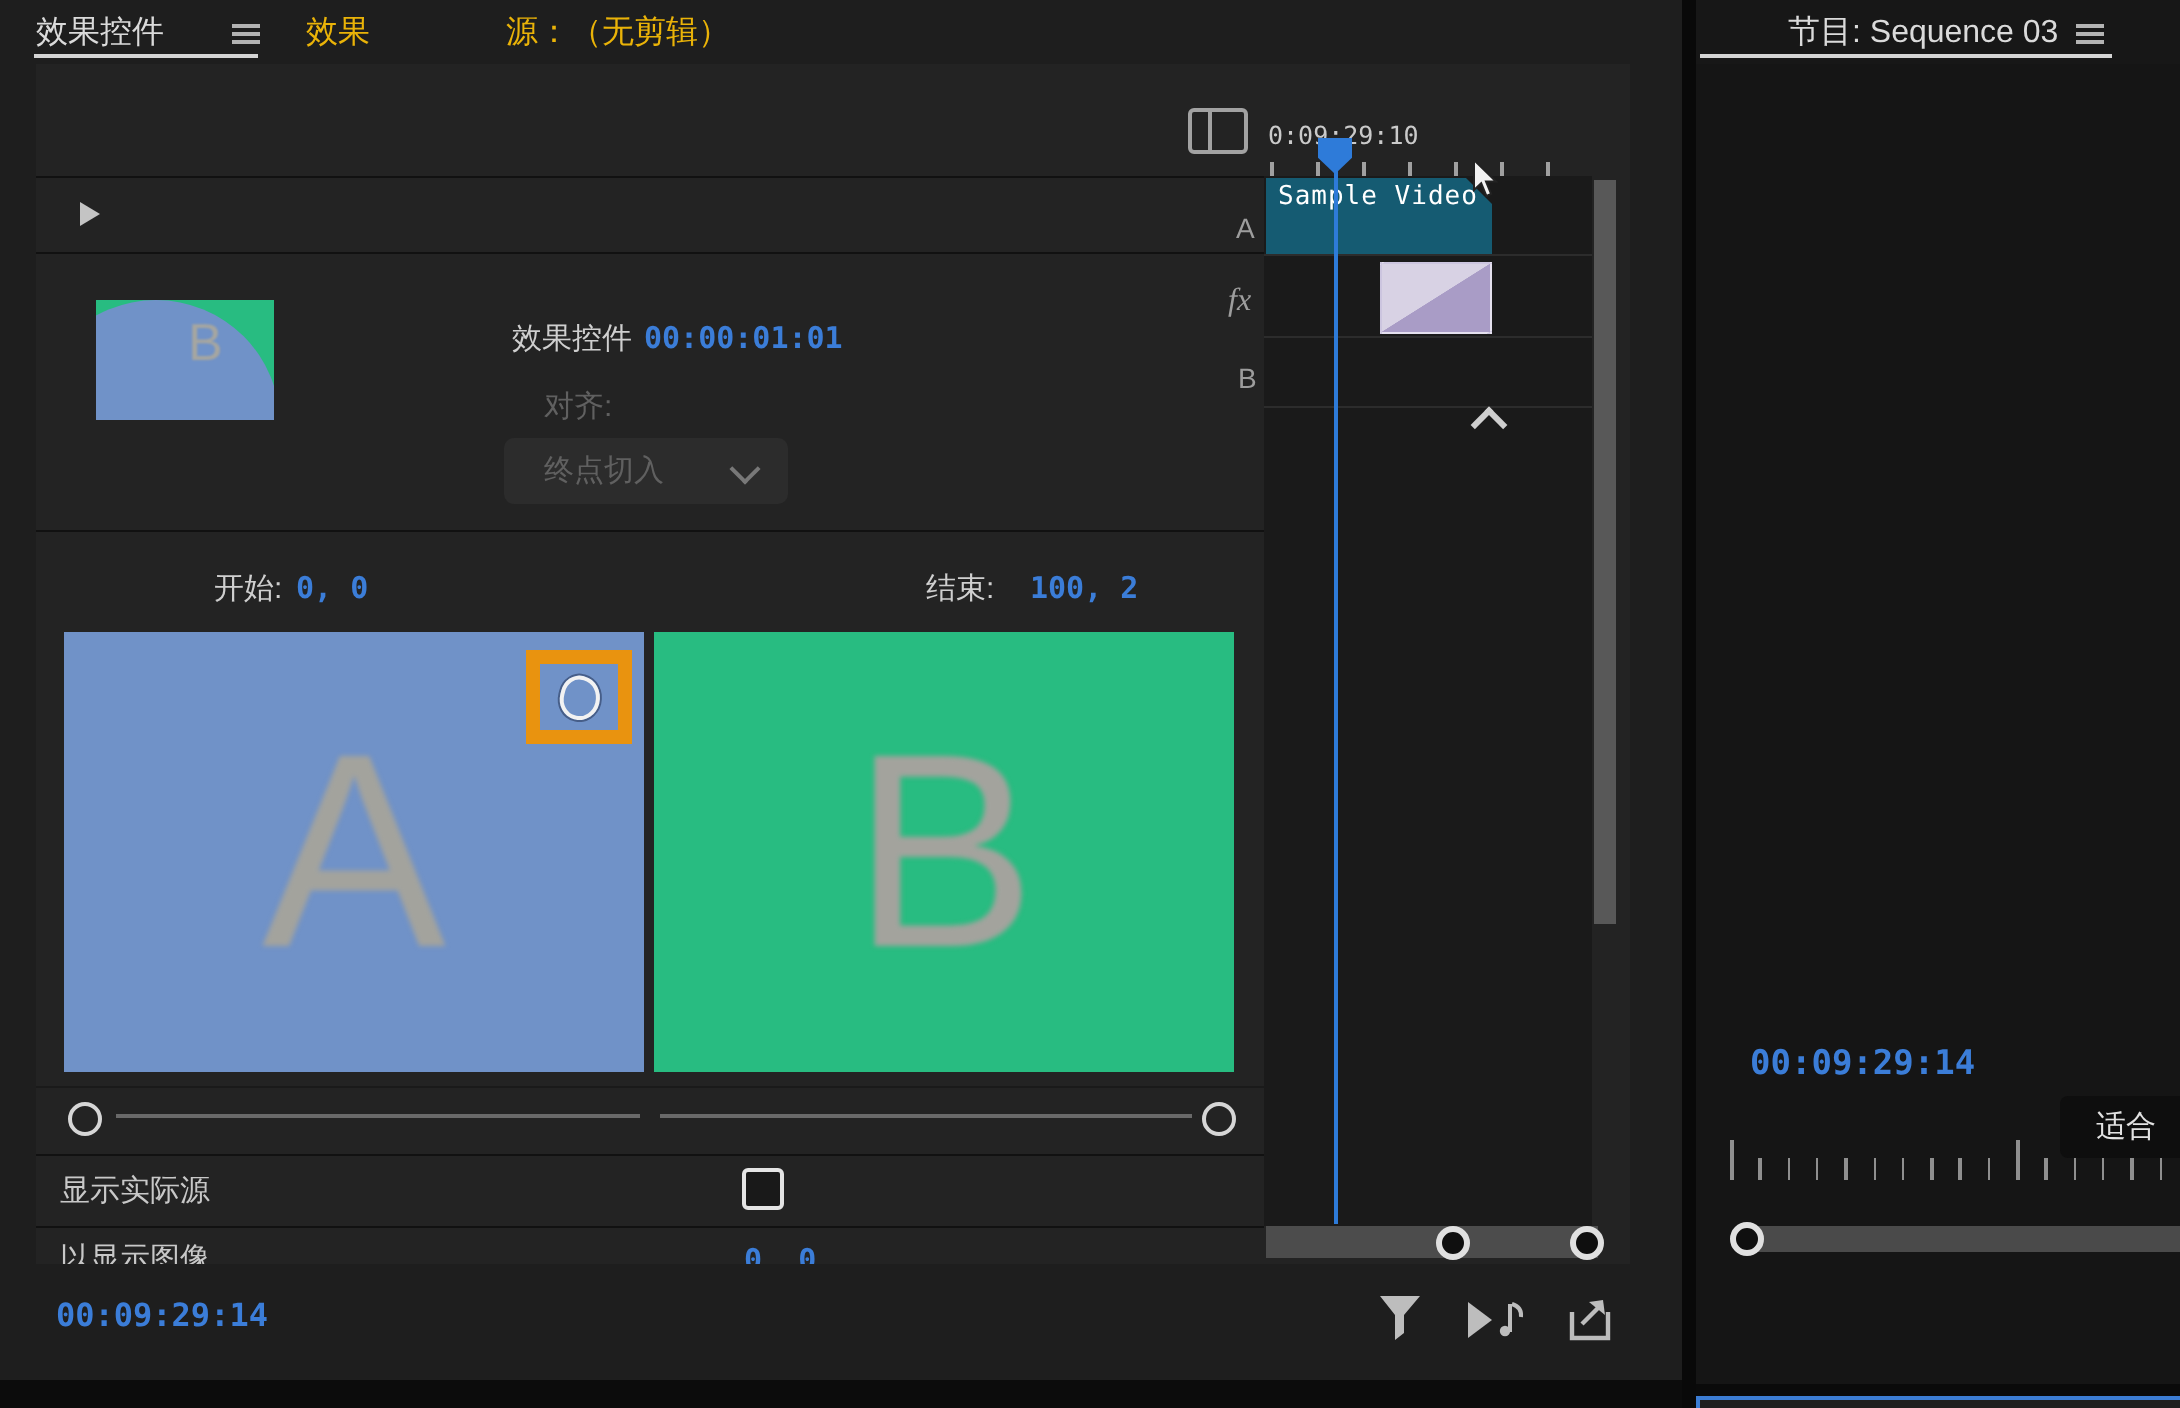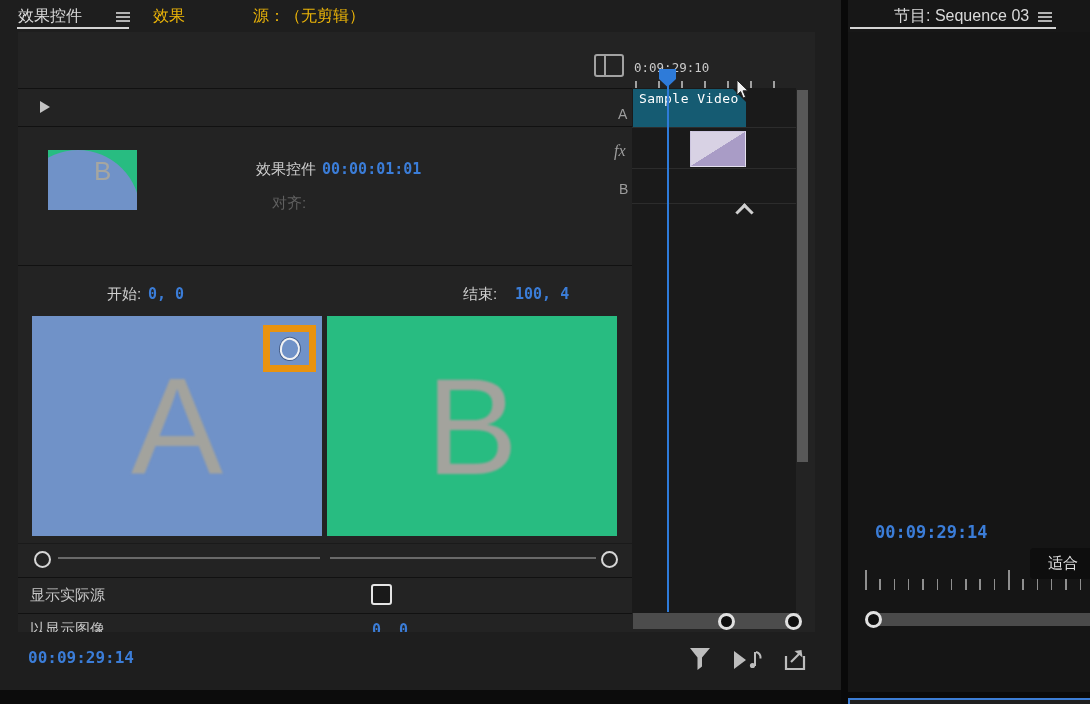--- a/index.html
+++ b/index.html
@@ -79,26 +79,30 @@
 
     <div class="abs thumb" style="left:30px;top:118px;">
       <div class="blob"></div>
       <div class="bar"></div>
       <span class="ltr">B</span>
     </div>
 
     <span class="abs" style="left:238px;top:128px;color:#cfcfcf;">效果控件</span>
     <span class="abs mono blue" style="left:304px;top:128px;">00:00:01:01</span>
     <span class="abs dim" style="left:254px;top:162px;">对齐:</span>
+    <div class="abs dropdown" style="left:234px;top:187px;">
+      <span class="lbl">终点切入</span>
+      <span class="chev-down"></span>
+    </div>
     <div class="hline" style="left:0;top:233px;width:614px;"></div>
 
     <span class="abs" style="left:89px;top:253px;color:#cfcfcf;">开始:</span>
     <span class="abs mono blue" style="left:130px;top:253px;">0, 0</span>
     <span class="abs" style="left:445px;top:253px;color:#cfcfcf;">结束:</span>
-    <span class="abs mono blue" style="left:497px;top:253px;">100, 4</span>
+    <span class="abs mono blue" style="left:497px;top:253px;">100, 2</span>
 
     <div class="abs preview" style="left:14px;top:284px;background:var(--preview-a-blue);">
       <span class="ltr">A</span>
     </div>
     <div class="abs sel-box" style="left:245px;top:293px;">
       <span class="circ"></span>
     </div>
     <div class="abs preview" style="left:309px;top:284px;background:var(--preview-b-green);">
       <span class="ltr">B</span>
     </div>

